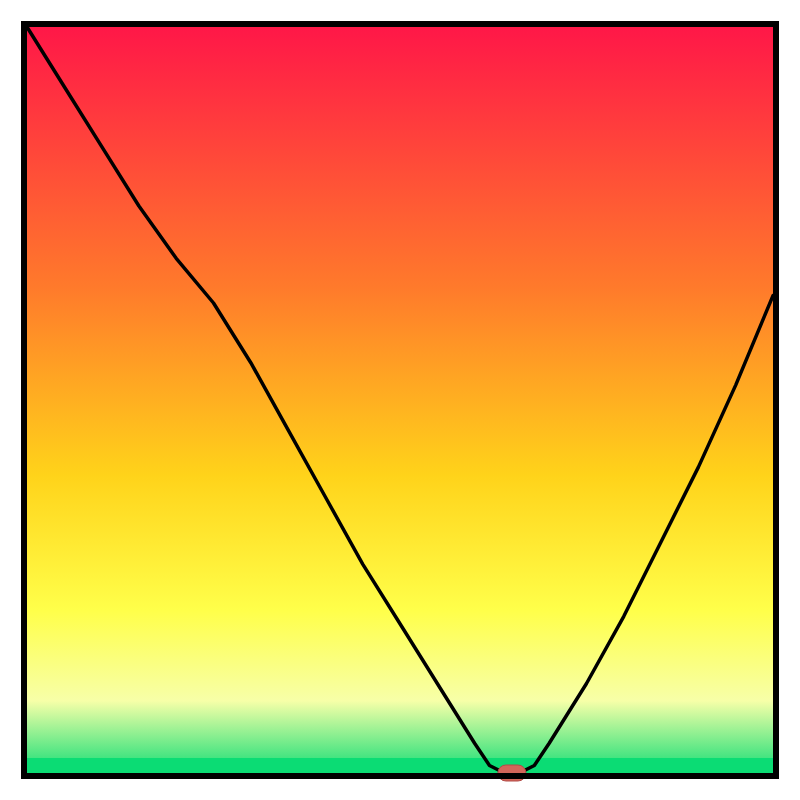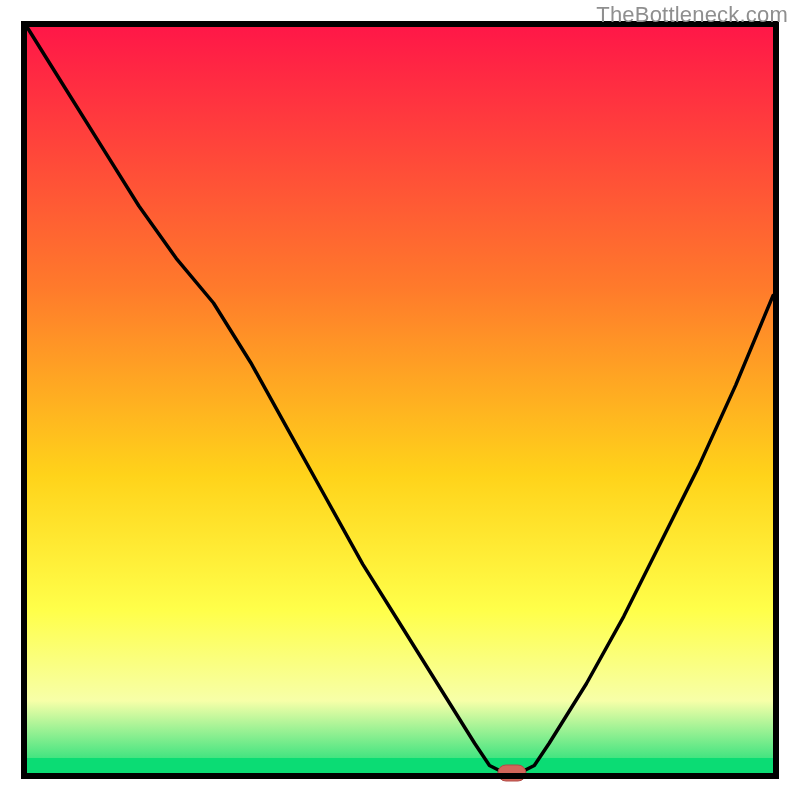--- a/index.html
+++ b/index.html
@@ -27,21 +27,20 @@
   svg.plot {
     position: absolute;
     left: 0;
     top: 0;
   }
 </style>
 </head>
 <body>
 <div class="container">
 
-<div class="watermark">TheBottleneck.com</div>
 
 <svg class="plot" width="800" height="800" viewBox="0 0 800 800">
   <defs>
     <linearGradient id="bg-grad" x1="0" y1="0" x2="0" y2="1">
       <stop id="g0" offset="0%" stop-color="#ff1648"></stop>
       <stop id="g1" offset="35%" stop-color="#ff7a2b"></stop>
       <stop id="g2" offset="60%" stop-color="#ffd31a"></stop>
       <stop id="g3" offset="78%" stop-color="#ffff4a"></stop>
       <stop id="g4" offset="90%" stop-color="#f7ffa8"></stop>
       <stop id="g5" offset="100%" stop-color="#0bdc74"></stop>

